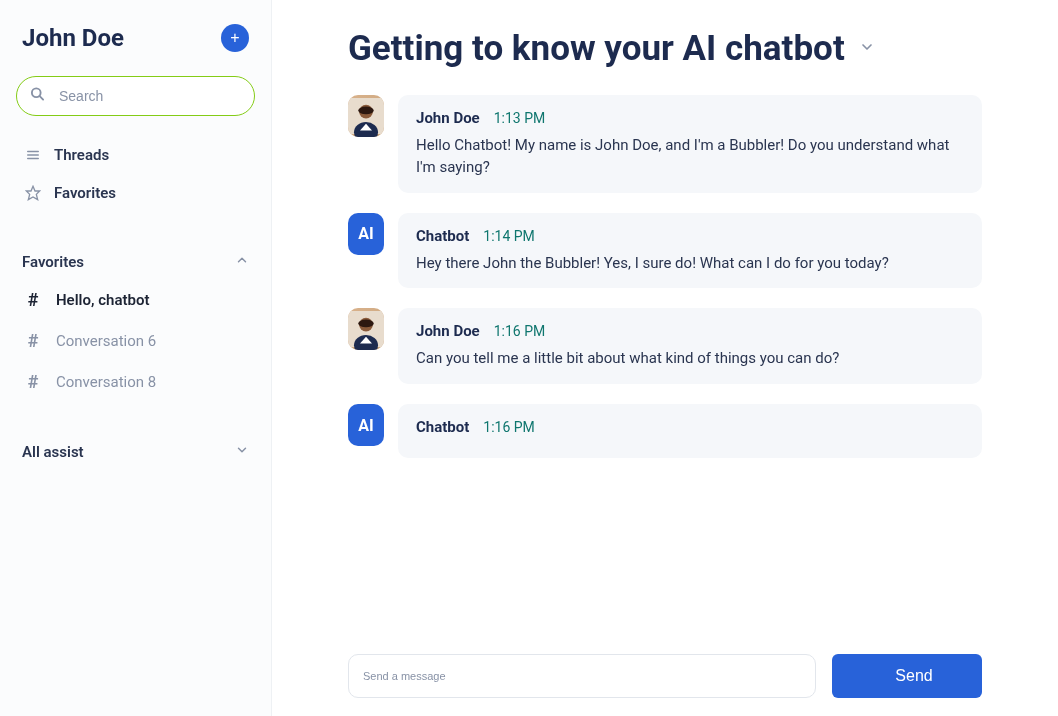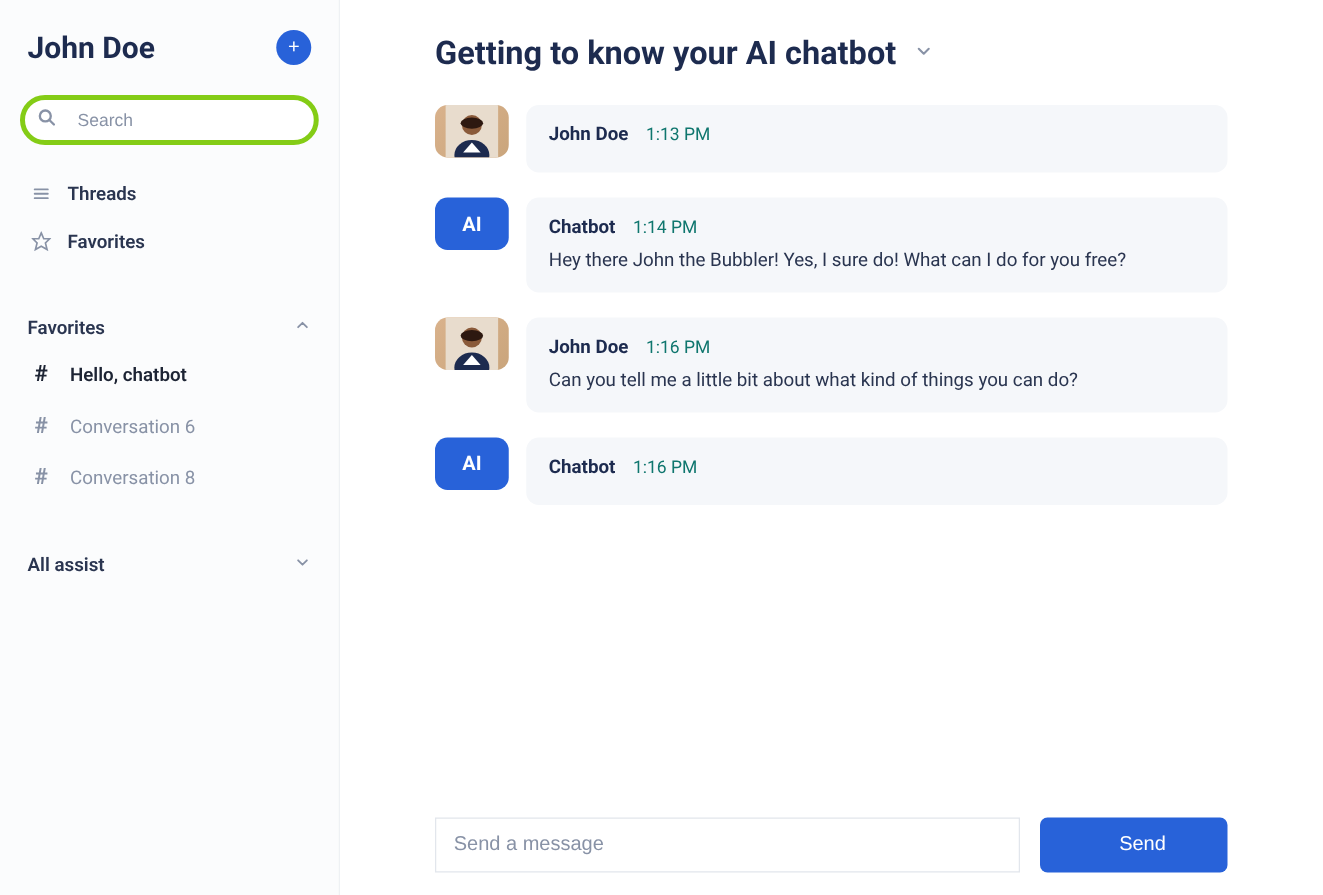--- a/index.html
+++ b/index.html
@@ -44,21 +44,21 @@
       font-weight: 400;
     }
     .search-wrap {
       position: relative;
       margin: 6px 0 20px 0;
     }
     .search-input {
       width: 100%;
       height: 40px;
       border-radius: 20px;
-      border: 4px solid #84cc16;
+      border: 1px solid #84cc16;
       background: #ffffff;
       padding: 0 14px 0 42px;
       font-size: 14px;
       color: #333;
       outline: none;
     }
     .search-input::placeholder { color: #8892a6; }
     .search-icon {
       position: absolute;
       left: 14px; top: 50%;
@@ -112,35 +112,35 @@
       display: flex;
       flex-direction: column;
       padding: 28px 30px 18px 30px;
       min-width: 0;
     }
     .chat-header {
       display: flex; align-items: center; gap: 14px;
       padding: 0 46px 16px 46px;
     }
     .chat-title {
-      font-size: 26px;
+      font-size: 35px;
       font-weight: 700;
       color: #1d2b4f;
     }
     .messages {
       flex: 1;
       overflow-y: auto;
       padding: 10px 46px 10px 46px;
       display: flex; flex-direction: column; gap: 20px;
     }
     .msg-row {
       display: flex; gap: 14px; align-items: flex-start;
     }
     .avatar {
-      width: 59px; height: 42px;
+      width: 36px; height: 42px;
       border-radius: 10px;
       flex-shrink: 0;
       overflow: hidden;
       display: flex; align-items: center; justify-content: center;
     }
     .avatar.user {
       background: linear-gradient(135deg,#d9b28c,#caa57c);
     }
     .avatar.user svg { width: 100%; height: 100%; }
     .avatar.ai {
@@ -169,23 +169,23 @@
       white-space: pre-line;
     }
     .composer {
       display: flex; gap: 16px;
       padding: 18px 46px 0 46px;
     }
     .composer-input {
       flex: 1;
       height: 44px;
       border: 1px solid #e2e6ec;
-      border-radius: 0;
+      border-radius: 10px;
       padding: 0 14px;
-      font-size: 16px;
+      font-size: 11px;
       outline: none;
     }
     .composer-input::placeholder { color: #8892a6; }
     .send-btn {
       width: 150px;
       height: 44px;
       background: #2862d9;
       color: #fff;
       border: none;
       border-radius: 6px;
@@ -291,33 +291,34 @@
             <ellipse cx="21" cy="40" rx="14" ry="12" fill="#1d2b4f"></ellipse>
             <path d="M14 38 L21 30 L28 38 Z" fill="#ffffff"></path>
             <rect x="12" y="10" width="18" height="9" rx="9" fill="#2d1810"></rect>
           </svg>
       </div>
       <div class="bubble">
         <div class="bubble-head">
           <span class="bubble-name">John Doe</span>
           <span class="bubble-time">1:13 PM</span>
         </div>
+        <div class="bubble-body">Hello Chatbot! My name is John Doe, and I'm a Bubbler! Do you understand what I'm saying?</div>
       </div>
     </div>
 
     <div class="msg-row">
       <div class="avatar ai">
         <span>AI</span>
       </div>
       <div class="bubble">
         <div class="bubble-head">
           <span class="bubble-name">Chatbot</span>
           <span class="bubble-time">1:14 PM</span>
         </div>
-        <div class="bubble-body">Hey there John the Bubbler! Yes, I sure do! What can I do for you free?</div>
+        <div class="bubble-body">Hey there John the Bubbler! Yes, I sure do! What can I do for you today?</div>
       </div>
     </div>
 
     <div class="msg-row">
       <div class="avatar user">
         <svg viewBox="0 0 42 42">
             <rect width="42" height="42" fill="#e8dccd"></rect>
             <circle cx="21" cy="16" r="8" fill="#8a5a3a"></circle>
             <ellipse cx="21" cy="40" rx="14" ry="12" fill="#1d2b4f"></ellipse>
             <path d="M14 38 L21 30 L28 38 Z" fill="#ffffff"></path>

